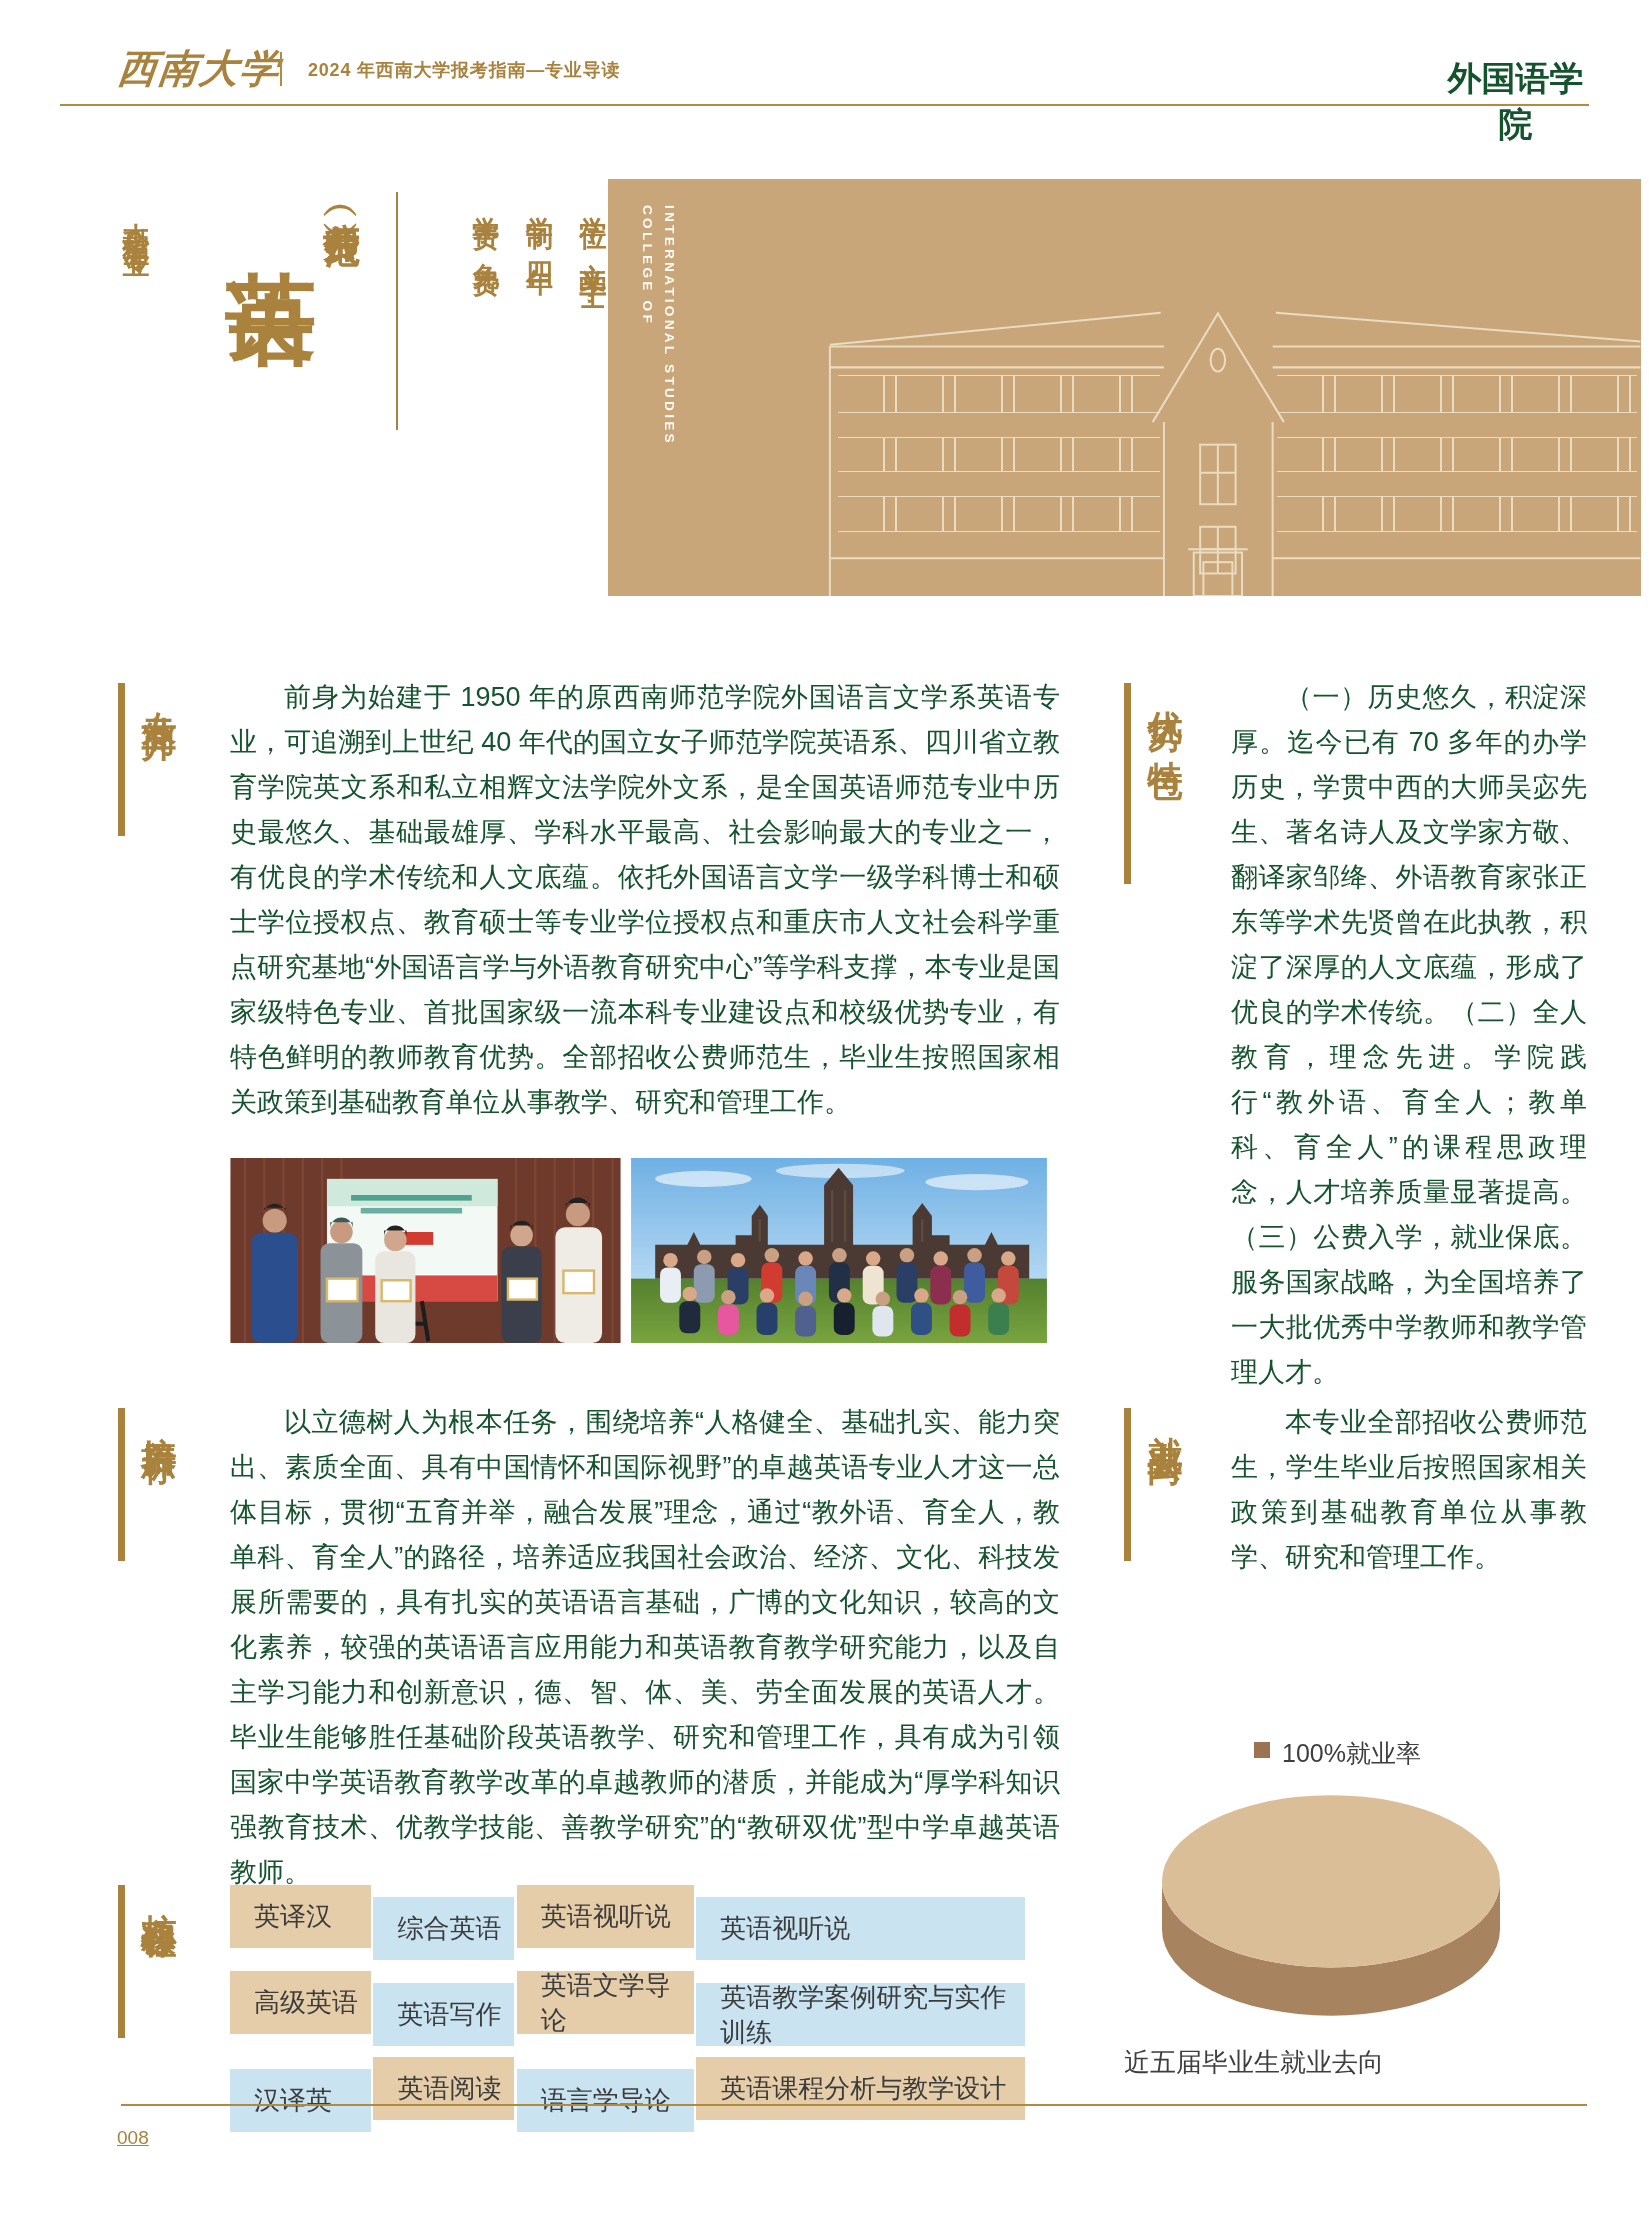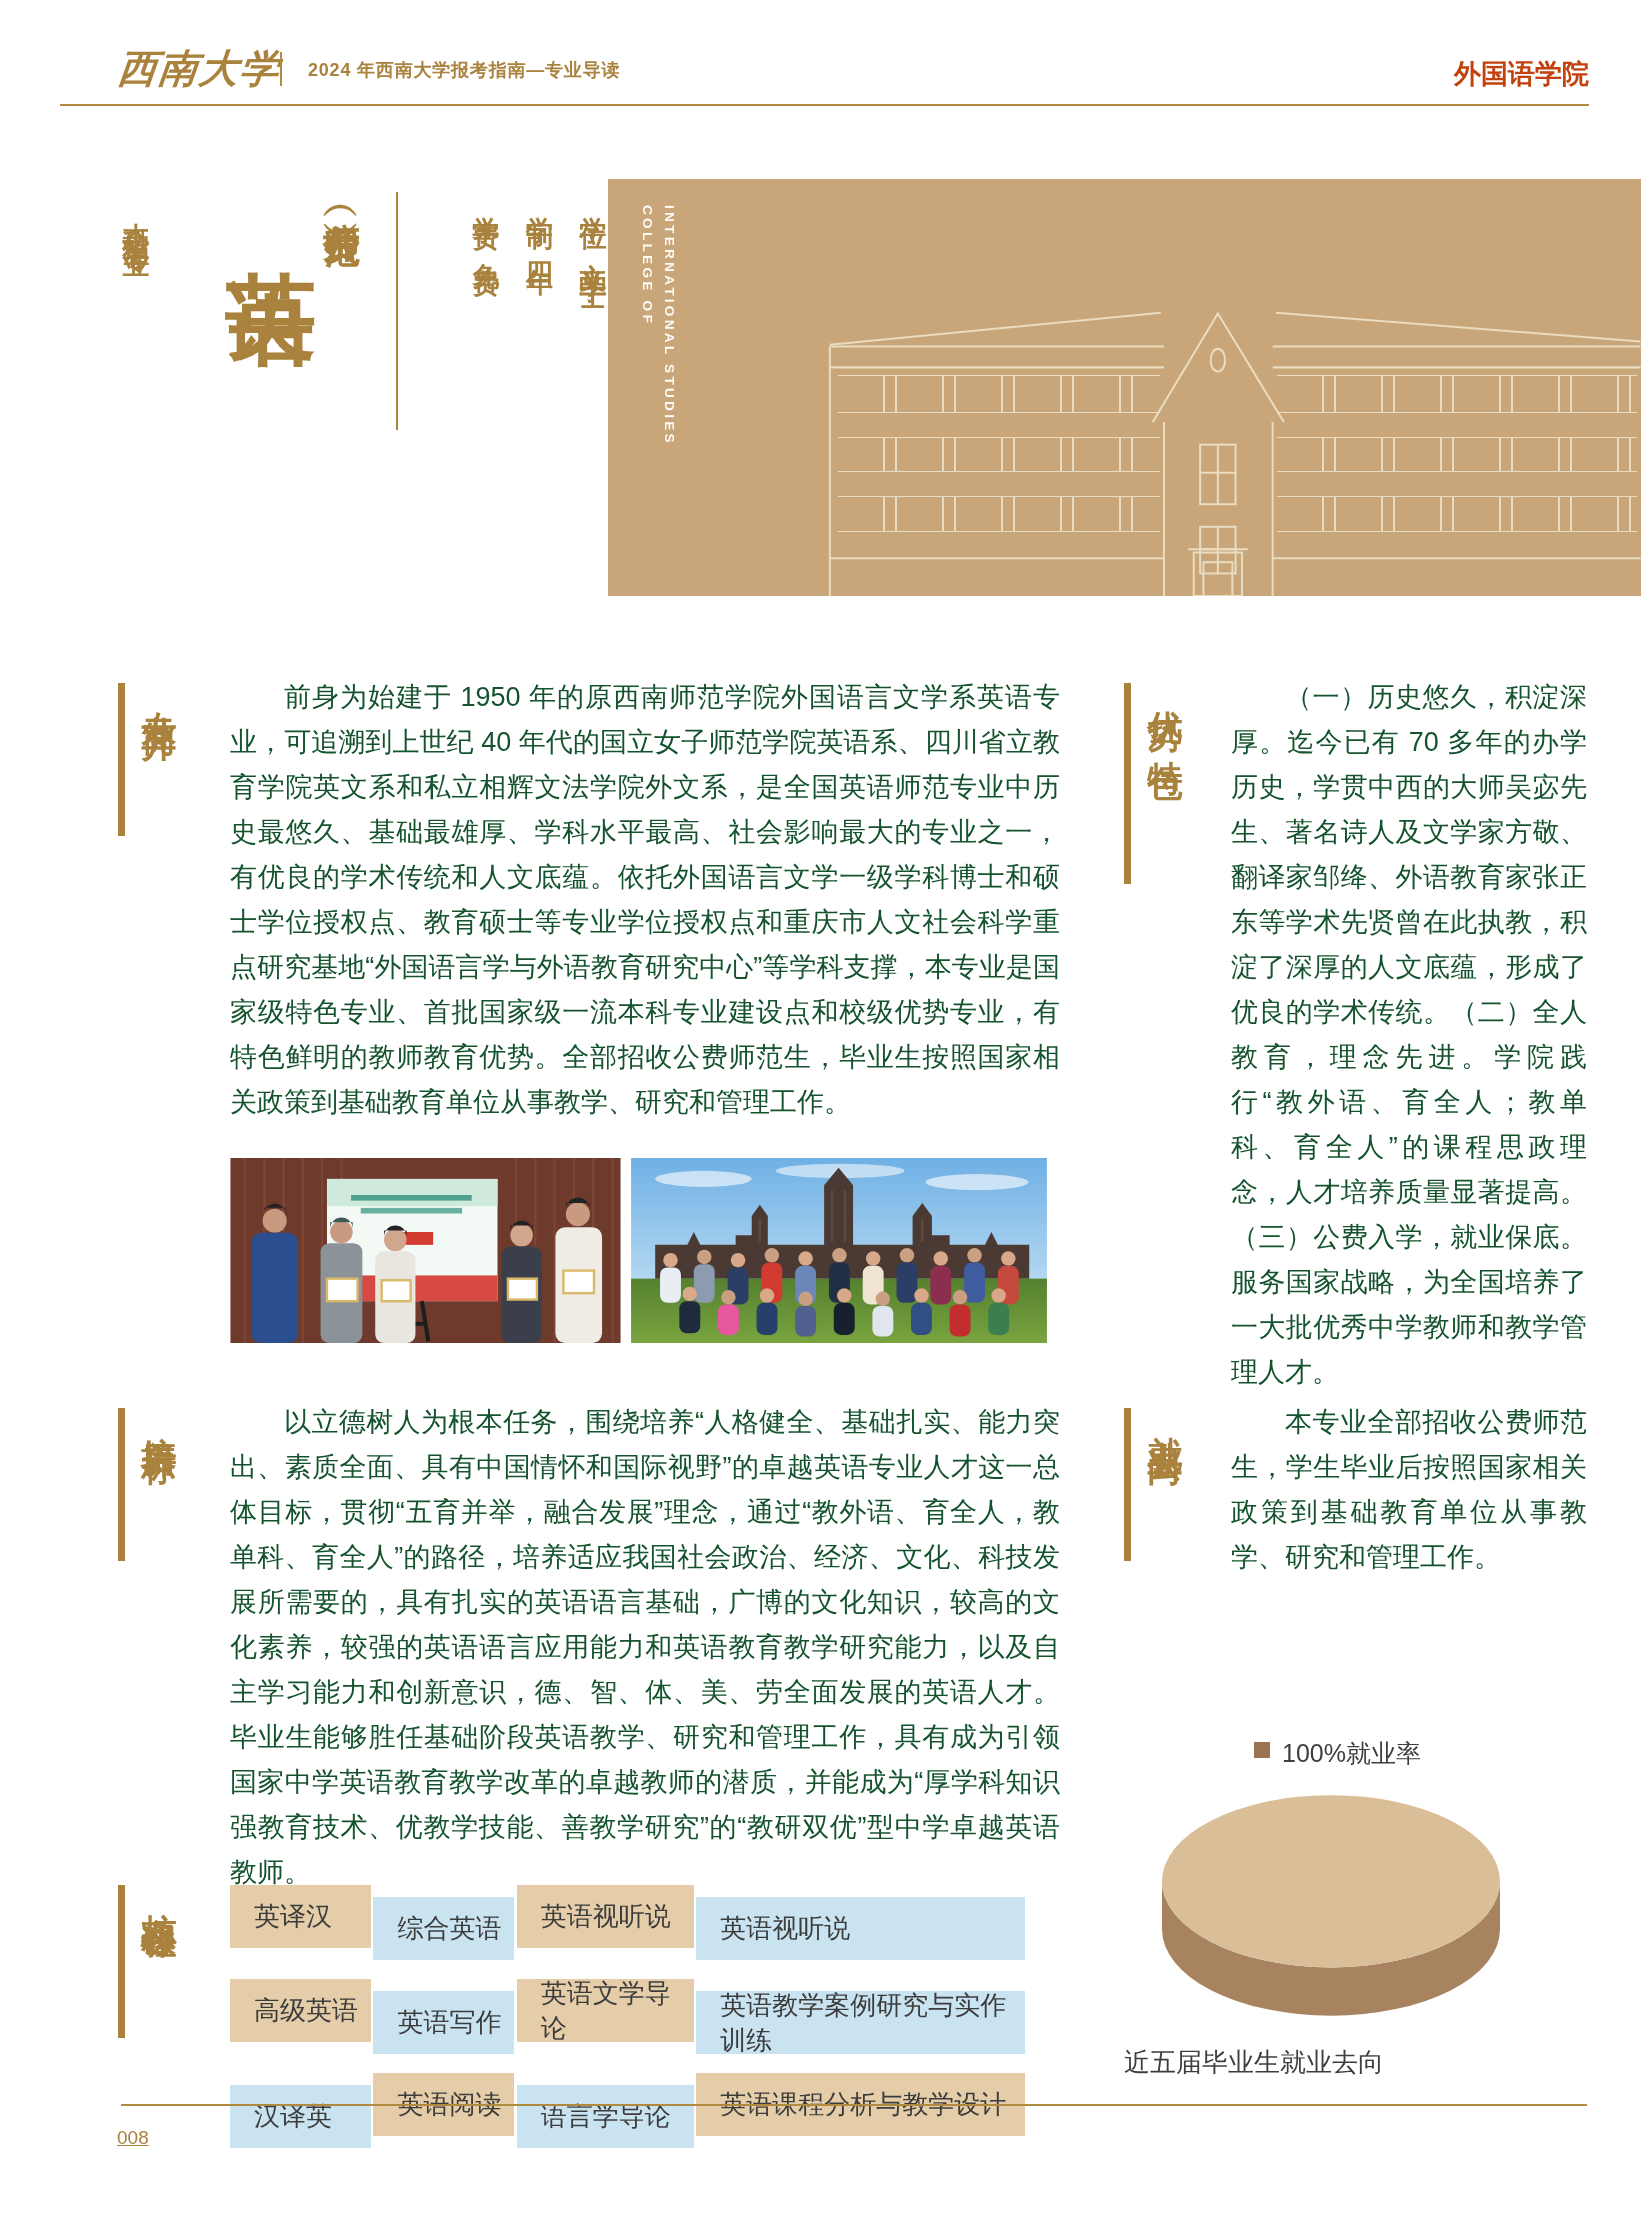--- a/index.html
+++ b/index.html
@@ -4,21 +4,21 @@
 <style>
   html,body{margin:0;padding:0;background:#ffffff;}
   .page{position:relative;width:1650px;height:2239px;background:#ffffff;overflow:hidden;
         font-family:"Liberation Sans",sans-serif;color:#3e3e3e;}
   .abs{position:absolute;}
   
   .logo{left:118px;top:42px;font-family:"DejaVu Serif",serif;font-style:italic;font-weight:bold;
         font-size:39px;color:#a9823d;transform:skewX(-6deg);letter-spacing:1.6px;}
   .hdr-div{left:280px;top:52px;width:1.6px;height:34px;background:#b28a42;}
   .hdr-title{left:308px;top:58px;font-size:18px;font-weight:bold;color:#a9823d;letter-spacing:0.8px;}
-  .hdr-college{left:1442px;top:56px;width:147px;text-align:right;font-size:27px;font-weight:bold;color:#c2410c;}
+  .hdr-college{left:1442px;top:56px;width:147px;text-align:center;font-size:34px;font-weight:bold;color:#14532d;}
   .hdr-rule{left:60px;top:104px;width:1529px;height:2.4px;background:#b28a42;}
   
   .vt{writing-mode:vertical-rl;}
   .cat{left:118px;top:201px;font-size:26.6px;letter-spacing:5.6px;color:#a9823d;font-weight:bold;}
   .major{left:211px;top:198px;font-size:90px;font-weight:900;color:#a9823d;letter-spacing:9.7px;}
   .subtitle{left:316px;top:193px;font-size:37px;font-weight:bold;color:#a9823d;letter-spacing:1.6px;}
   .tdiv{left:396px;top:192px;width:1.6px;height:238px;background:#a9823d;}
   .info{left:450px;top:195px;height:266px;writing-mode:vertical-rl;color:#a9823d;font-weight:bold;}
   .info span{display:block;font-size:27px;letter-spacing:6.4px;margin-left:17.7px;}
   
@@ -29,21 +29,21 @@
   .bsvg{position:absolute;left:0;top:0;}
   .wrow{position:absolute;border-top:1.6px solid #e9dcc0;border-bottom:1.6px solid #e9dcc0;
         background:repeating-linear-gradient(90deg,rgba(0,0,0,0) 0 45px,#e9dcc0 45px 47px,
         rgba(0,0,0,0) 47px 57px,#e9dcc0 57px 59px);}
   
   .sbar{width:7.3px;background:#a9823d;}
   .stitle{writing-mode:vertical-rl;font-size:35px;font-weight:bold;color:#a9823d;letter-spacing:4.8px;}
   
   .para{font-size:27px;line-height:45px;text-align:justify;color:#14532d;text-indent:2em;}
   
-  .ctable{left:230px;top:1885px;display:flex;flex-direction:column;gap:19px;}
+  .ctable{left:230px;top:1885px;display:flex;flex-direction:column;gap:11px;}
   .crow{display:flex;gap:2.4px;}
   .cell{height:63px;display:flex;align-items:center;padding-left:24px;font-size:26px;color:#3c3c3c;box-sizing:border-box;}
   .c1{width:141px;} .c2{width:141px;} .c3{width:177px;} .c4{width:329px;}
   .tan{background:#e4cda8;} .blue{background:#c9e3f1;margin-top:12px;}
   
   .legend-sq{left:1254px;top:1742px;width:16px;height:16px;background:#9b7350;}
   .legend-lb{left:1282px;top:1737px;font-size:25px;color:#3e3e3e;}
   .pie-caption{left:1124px;top:2045px;width:427px;text-align:left;font-size:26px;font-weight:500;color:#3e3e3e;}
   
   .foot-rule{left:121px;top:2104px;width:1466px;height:2.4px;background:#b08a3e;}

